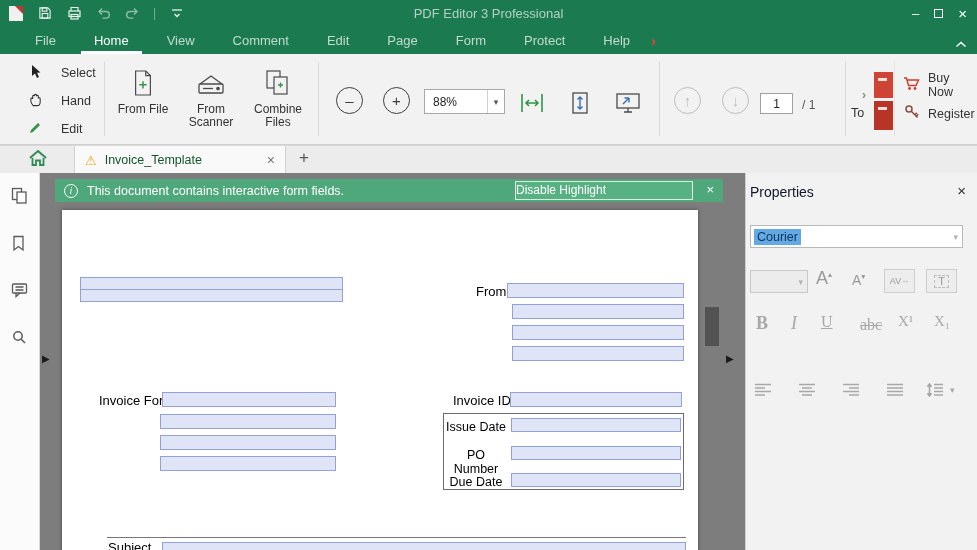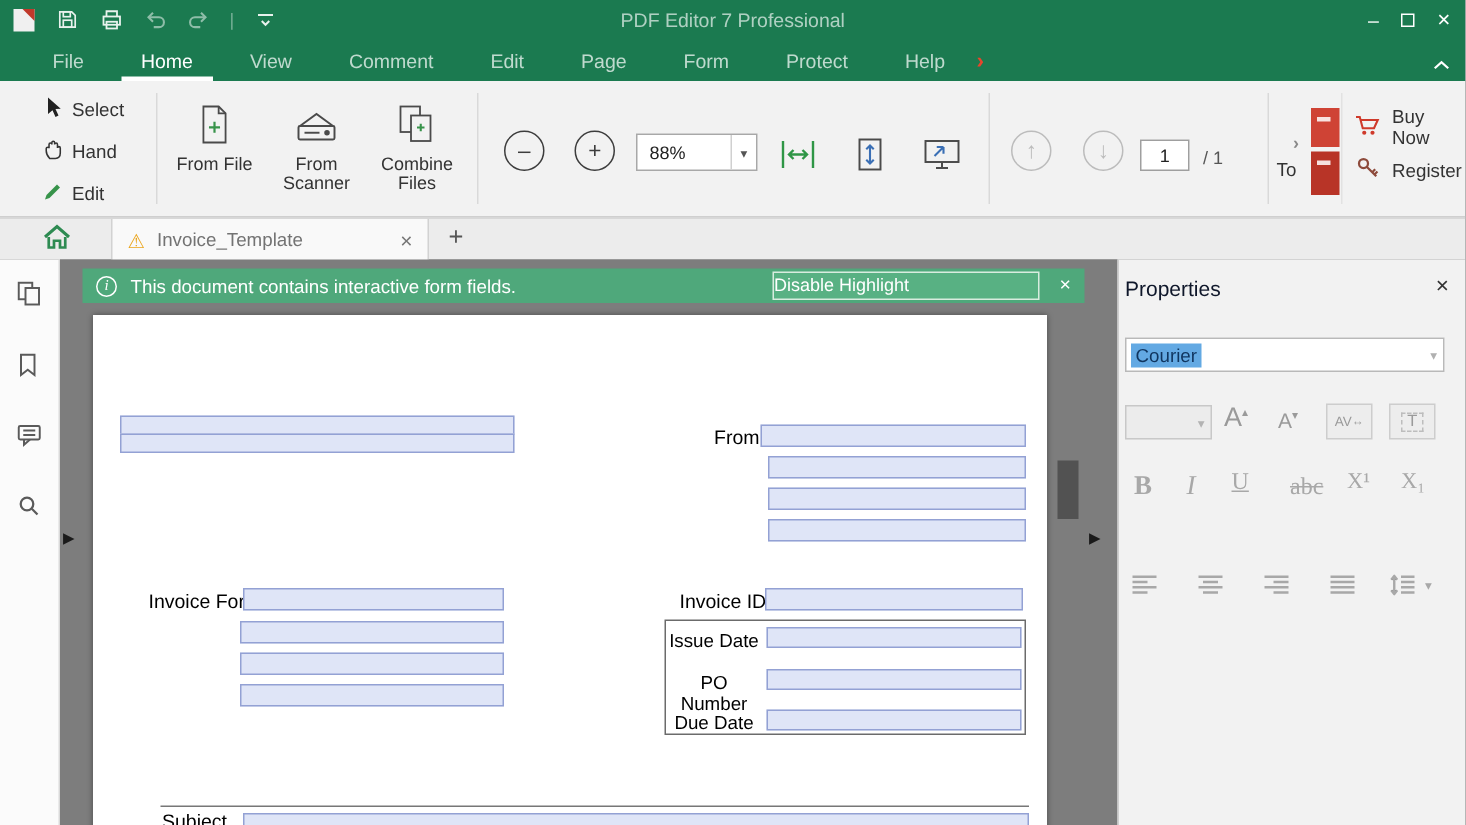--- a/index.html
+++ b/index.html
@@ -22,21 +22,21 @@
   .menubar { position:absolute; left:0; top:26px; width:977px; height:28px; background:#1b7a50; display:flex; align-items:stretch; padding-left:16px; }
   .menu-item { display:flex; align-items:center; padding:0 19px; color:rgba(255,255,255,.72); font-size:13px; position:relative; }
   .menu-item.active { color:#fff; }
   .menu-item.active::after { content:""; position:absolute; left:6px; right:6px; bottom:0; height:3px; background:#fff; }
   .menu-overflow { display:flex; align-items:center; color:#e8452c; font-weight:bold; font-size:15px; margin-left:2px; }
   .ribbon-collapse { position:absolute; right:10px; top:8px; }
 
   
   .toolbar { position:absolute; left:0; top:54px; width:977px; height:91px; background:#f2f2f2; border-bottom:1px solid #cfcfcf; }
   .tool-sep { position:absolute; top:8px; height:74px; width:1px; background:#d9d9d9; }
-  .mode-row { position:absolute; left:28px; display:flex; align-items:center; gap:5px; height:22px; font-size:12.5px; color:#333; }
+  .mode-row { position:absolute; left:28px; display:flex; align-items:center; gap:18px; height:22px; font-size:12.5px; color:#333; }
   .big-btn { position:absolute; top:8px; width:62px; text-align:center; font-size:12px; color:#333; line-height:13px; }
   .big-btn .bb-icon { height:36px; display:flex; align-items:flex-end; justify-content:center; margin-bottom:5px; }
   .circle-btn { position:absolute; width:27px; height:27px; border-radius:50%; border:1.6px solid #3d3d3d; display:flex; align-items:center; justify-content:center; font-size:15px; color:#3d3d3d; background:#f2f2f2; }
   .circle-btn.disabled { border-color:#bcbcbc; color:#bcbcbc; }
   .combo { position:absolute; left:424px; top:35px; width:81px; height:25px; background:#fff; border:1px solid #a8a8a8; display:flex; align-items:center; font-size:12px; color:#222; }
   .combo > span:first-child { padding-left:8px; flex:1; }
   .combo-arrow { width:17px; align-self:stretch; border-left:1px solid #d0d0d0; display:flex; align-items:center; justify-content:center; color:#555; font-size:9px; }
   .fit-btn { position:absolute; top:34px; width:30px; height:30px; display:flex; align-items:center; justify-content:center; }
   .page-input { position:absolute; left:760px; top:39px; width:33px; height:21px; border:1px solid #9f9f9f; background:#fff; text-align:center; font-size:12px; color:#222; font-family:"Liberation Sans",sans-serif; }
   .page-total { position:absolute; left:802px; top:44px; font-size:12px; color:#555; }
@@ -45,21 +45,21 @@
   .convert-icon-top { position:absolute; left:874px; top:18px; width:19px; height:26px; background:#cf4335; }
   .convert-icon-bottom { position:absolute; left:874px; top:47px; width:19px; height:29px; background:#b83427; }
   .convert-icon-top::after, .convert-icon-bottom::after { content:""; position:absolute; left:4px; top:6px; width:9px; height:3px; background:rgba(255,255,255,.85); }
   .shop-row { position:absolute; display:flex; align-items:center; gap:8px; font-size:12.5px; color:#333; }
 
   
   .tabbar { position:absolute; left:0; top:145px; width:977px; height:28px; background:#ececec; border-top:1px solid #d8d8d8; }
   .home-tab { position:absolute; left:26px; top:4px; width:24px; height:20px; display:flex; align-items:center; justify-content:center; }
   .doc-tab { position:absolute; left:74px; top:0; width:212px; height:28px; background:#f9f9f9; border-left:1px solid #d2d2d2; border-right:1px solid #d2d2d2; display:flex; align-items:center; padding:0 10px; }
   .warn-glyph { color:#eba51c; font-size:13px; margin-right:8px; }
-  .doc-tab-label { font-size:12.5px; color:#737373; }
+  .doc-tab-label { font-size:12.5px; color:#14532d; }
   .tab-close { margin-left:auto; color:#777; font-size:14px; }
   .new-tab { position:absolute; left:294px; top:2px; font-size:17px; color:#555; width:20px; text-align:center; }
 
   
   .content { position:absolute; left:0; top:173px; width:977px; height:377px; display:flex; }
   .sidebar { position:relative; width:40px; background:#fbfbfb; border-right:1px solid #d9d9d9; flex:none; }
   .sb-icon { position:absolute; left:11px; width:18px; height:18px; }
   .panel-handle { position:absolute; top:180px; font-size:10px; color:#1a1a1a; z-index:5; }
 
   .docarea { position:relative; flex:1; background:#7d7d7d; overflow:hidden; }
@@ -135,21 +135,21 @@
           </svg>
       </span>
       <span class="tb-sep">|</span>
       <span class="tb-icon">
         <svg width="14" height="13" viewBox="0 0 14 13" fill="none" stroke="#fff" stroke-width="1.3" opacity="0.9">
             <path d="M2 3 H12"></path>
             <path d="M4.5 7 L7 9.5 L9.5 7"></path>
           </svg>
       </span>
     </div>
-    <div class="tb-title">PDF Editor 7 Professional</div>
+    <div class="tb-title">PDF Editor 3 Professional</div>
     <div class="tb-right">
       <span class="win-btn">–</span>
       <span class="win-btn"><span class="max-box"></span></span>
       <span class="win-btn" style="font-size:15px;">×</span>
     </div>
   </div>
 
   <div class="menubar">
     <div class="menu-item">File</div>
     <div class="menu-item active">Home</div>

